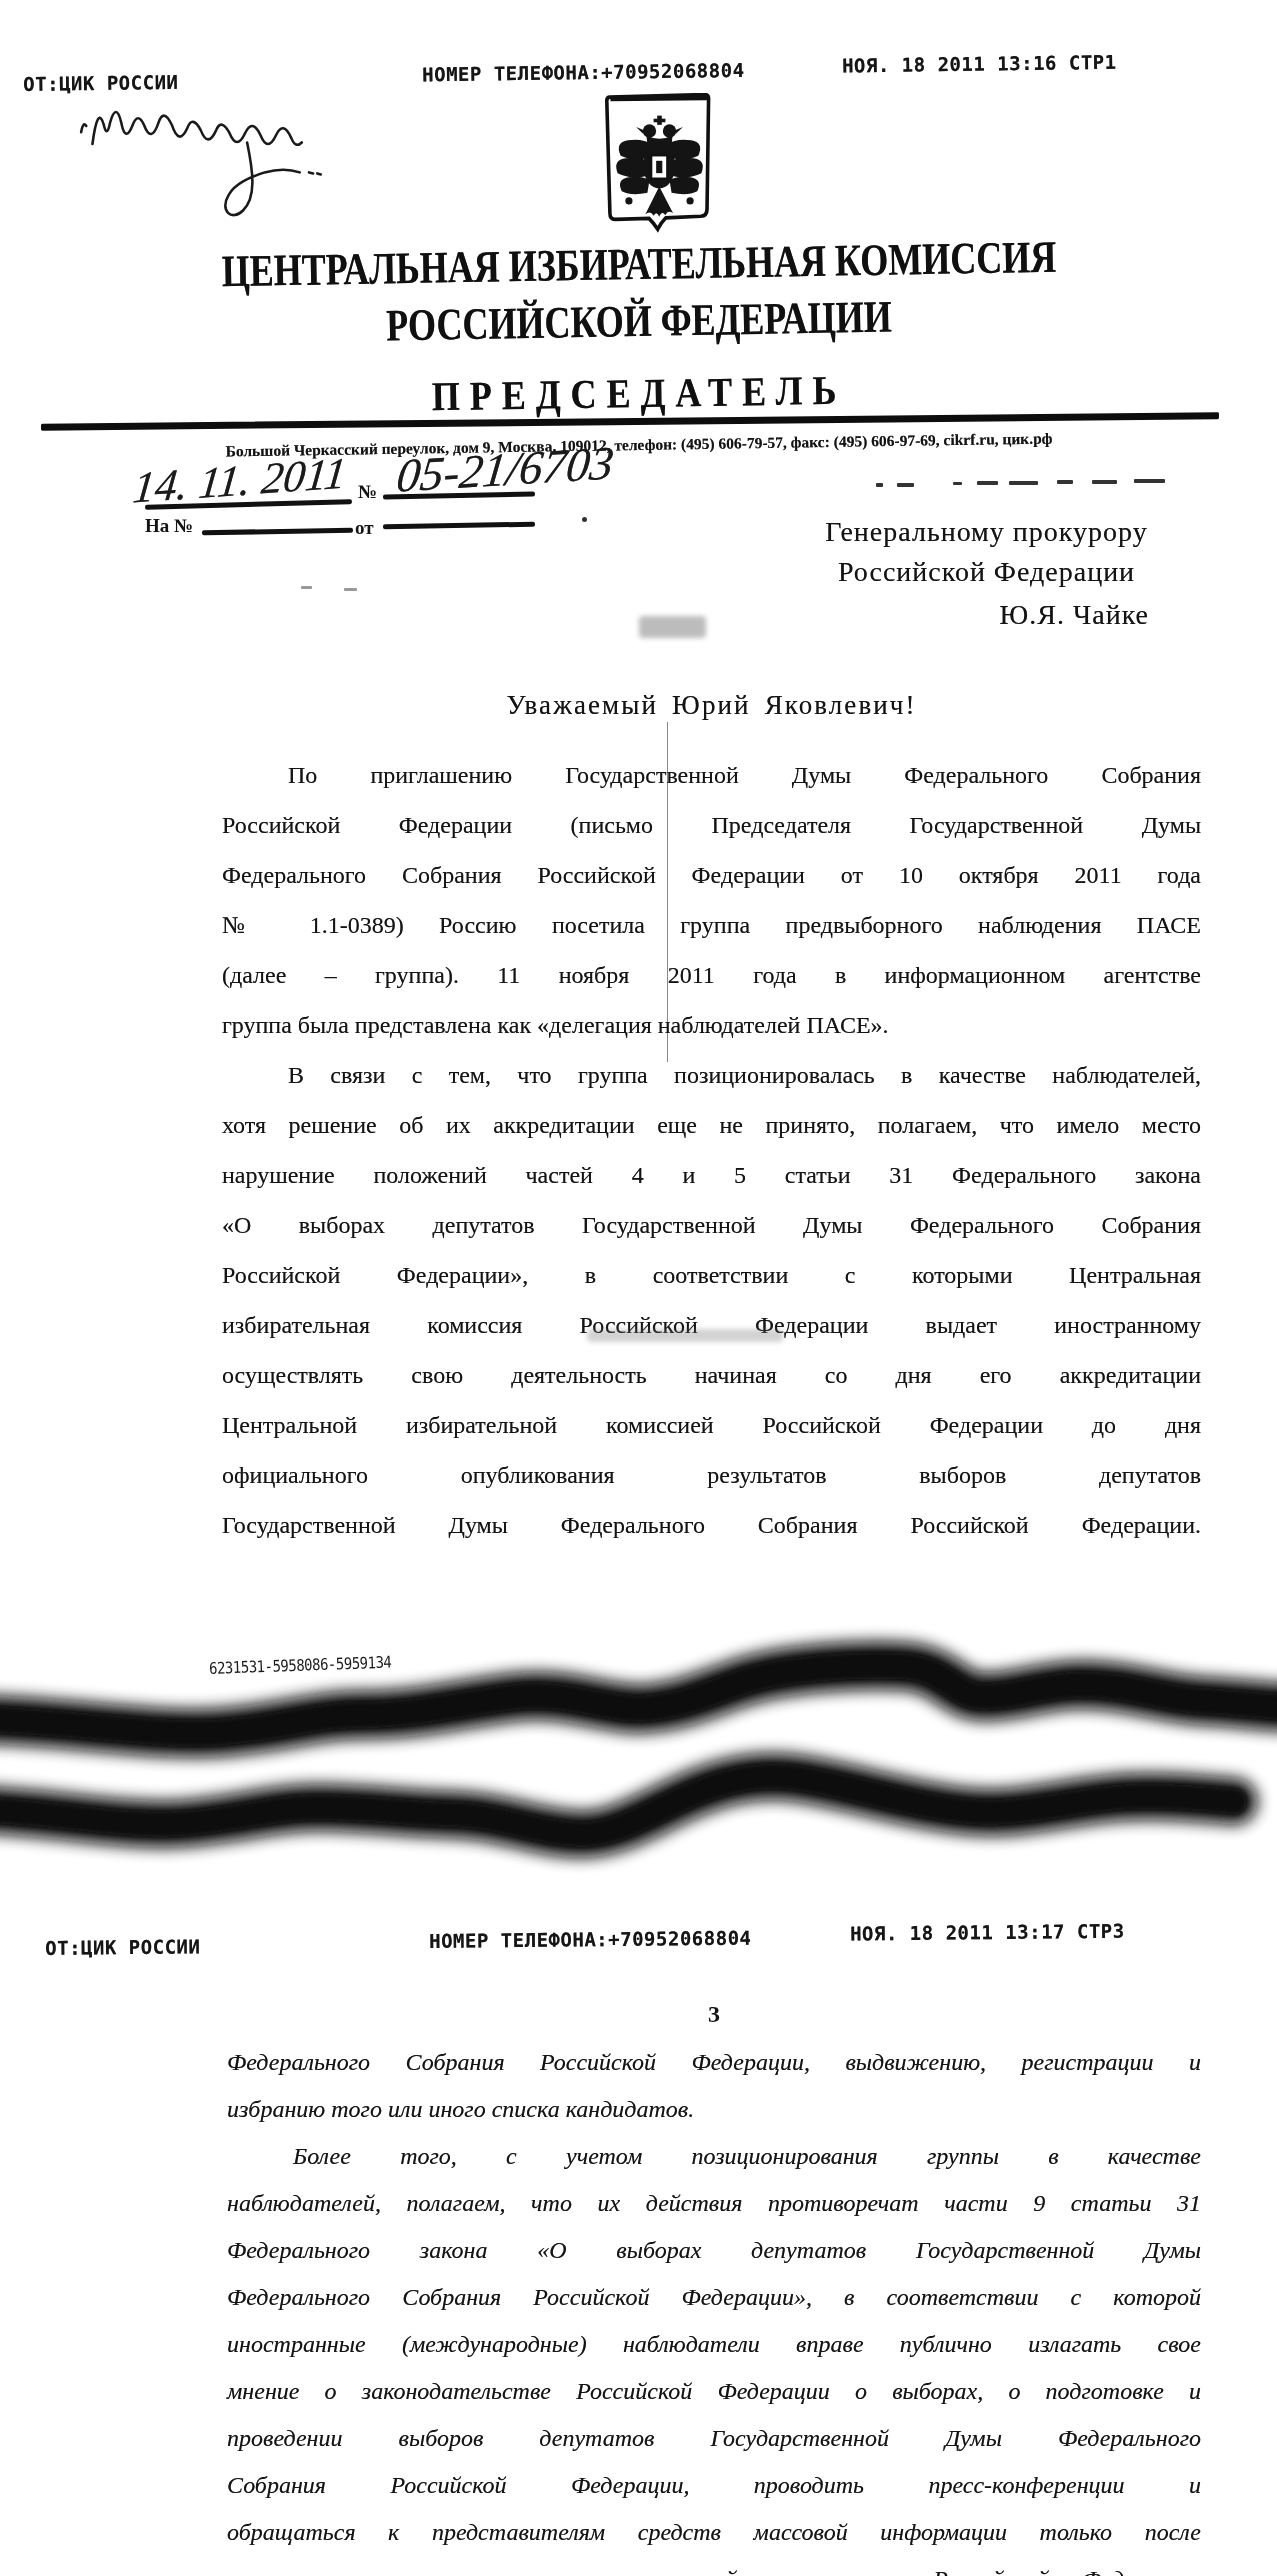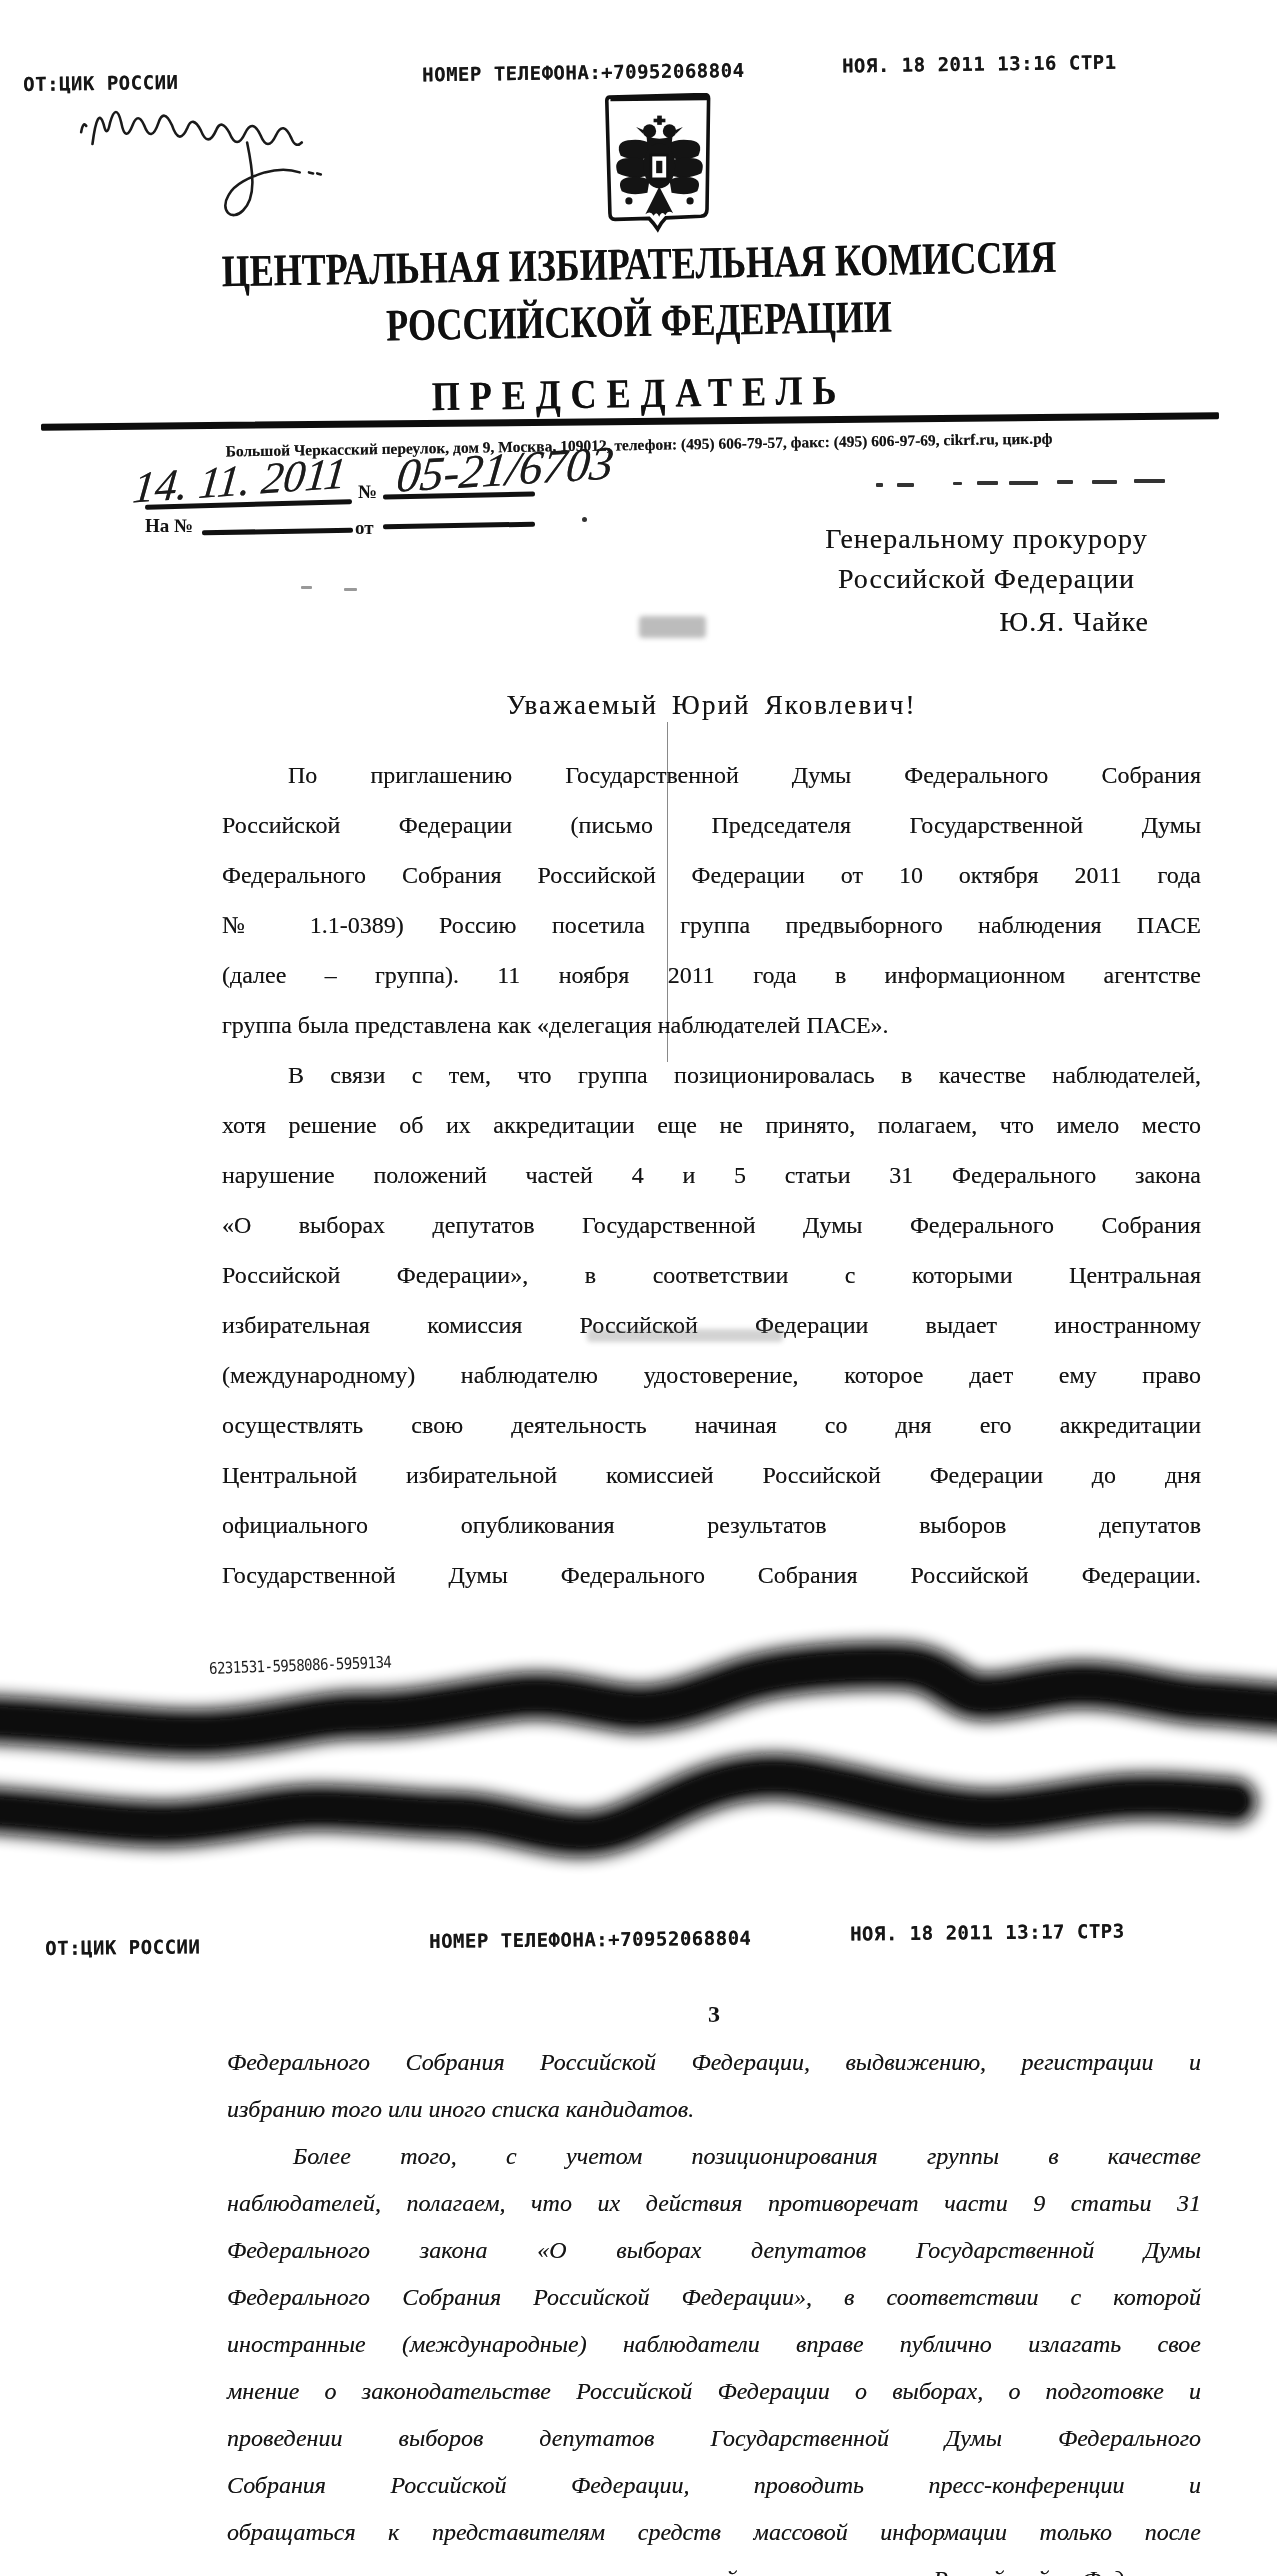--- a/index.html
+++ b/index.html
@@ -17,21 +17,21 @@
   .chair{font-size:41px;letter-spacing:11.3px;transform:rotate(-0.9deg) scaleX(.88);}
   .rule{height:7.2px;background:#0d0d0d;border-radius:1.5px;}
   .addr{width:1278px;text-align:center;font-size:15.5px;font-weight:600;
         transform:rotate(-0.9deg);text-shadow:0 0 0.5px rgba(0,0,0,.5);}
   
   .hand{font-style:italic;color:#1b1b1b;white-space:nowrap;
         text-shadow:0 0 0.5px rgba(0,0,0,.6);}
   .uline{height:4.6px;background:#111;border-radius:2.1px;}
   .small{font-size:19px;}
   
-  .addressee{font-size:28px;letter-spacing:1px;text-shadow:0 0 0.5px rgba(0,0,0,.55);margin-top:7px;}
+  .addressee{font-size:28px;letter-spacing:1px;text-shadow:0 0 0.5px rgba(0,0,0,.55);}
   
   .bodyblock{font-size:24px;text-shadow:0 0 0.5px rgba(0,0,0,.5);}
   .line{width:100%;text-align:justify;text-align-last:justify;white-space:normal;}
   .p1 .line{height:50px;line-height:50px;}
   .p3 .line{height:47px;line-height:47px;font-style:italic;}
   .line.end{text-align-last:left;}
   .line.ind{box-sizing:border-box;padding-left:66px;}
   .smudge{filter:blur(2.6px);background:#6d6d6d;opacity:.45;border-radius:4.1px;}
   .speck{background:#333;border-radius:1px;}
   svg{display:block;}
@@ -132,21 +132,20 @@
     <div class="line">Федерального Собрания Российской Федерации от 10 октября 2011 года</div>
     <div class="line">№ 1.1-0389) Россию посетила группа предвыборного наблюдения ПАСЕ</div>
     <div class="line">(далее – группа). 11 ноября 2011 года в информационном агентстве</div>
     <div class="line end">группа была представлена как «делегация наблюдателей ПАСЕ».</div>
     <div class="line ind">В связи с тем, что группа позиционировалась в качестве наблюдателей,</div>
     <div class="line">хотя решение об их аккредитации еще не принято, полагаем, что имело место</div>
     <div class="line">нарушение положений частей 4 и 5 статьи 31 Федерального закона</div>
     <div class="line">«О выборах депутатов Государственной Думы Федерального Собрания</div>
     <div class="line">Российской Федерации», в соответствии с которыми Центральная</div>
     <div class="line">избирательная комиссия Российской Федерации выдает иностранному</div>
-    <div class="line">(международному) наблюдателю удостоверение, которое дает ему право</div>
     <div class="line">осуществлять свою деятельность начиная со дня его аккредитации</div>
     <div class="line">Центральной избирательной комиссией Российской Федерации до дня</div>
     <div class="line">официального опубликования результатов выборов депутатов</div>
     <div class="line">Государственной Думы Федерального Собрания Российской Федерации.</div>
   </div>
   <div class="abs smudge" style="top:1329px;left:587px;width:196px;height:13.4px;opacity:.3;"></div>
 
   <div class="abs" style="top:1657px;left:209px;font-family:'DejaVu Sans Mono',monospace;font-size:14px;
        letter-spacing:-0.5px;transform:rotate(-2deg) scaleY(1.15);color:#1c1c1c;">6231531-5958086-5959134</div>
 

